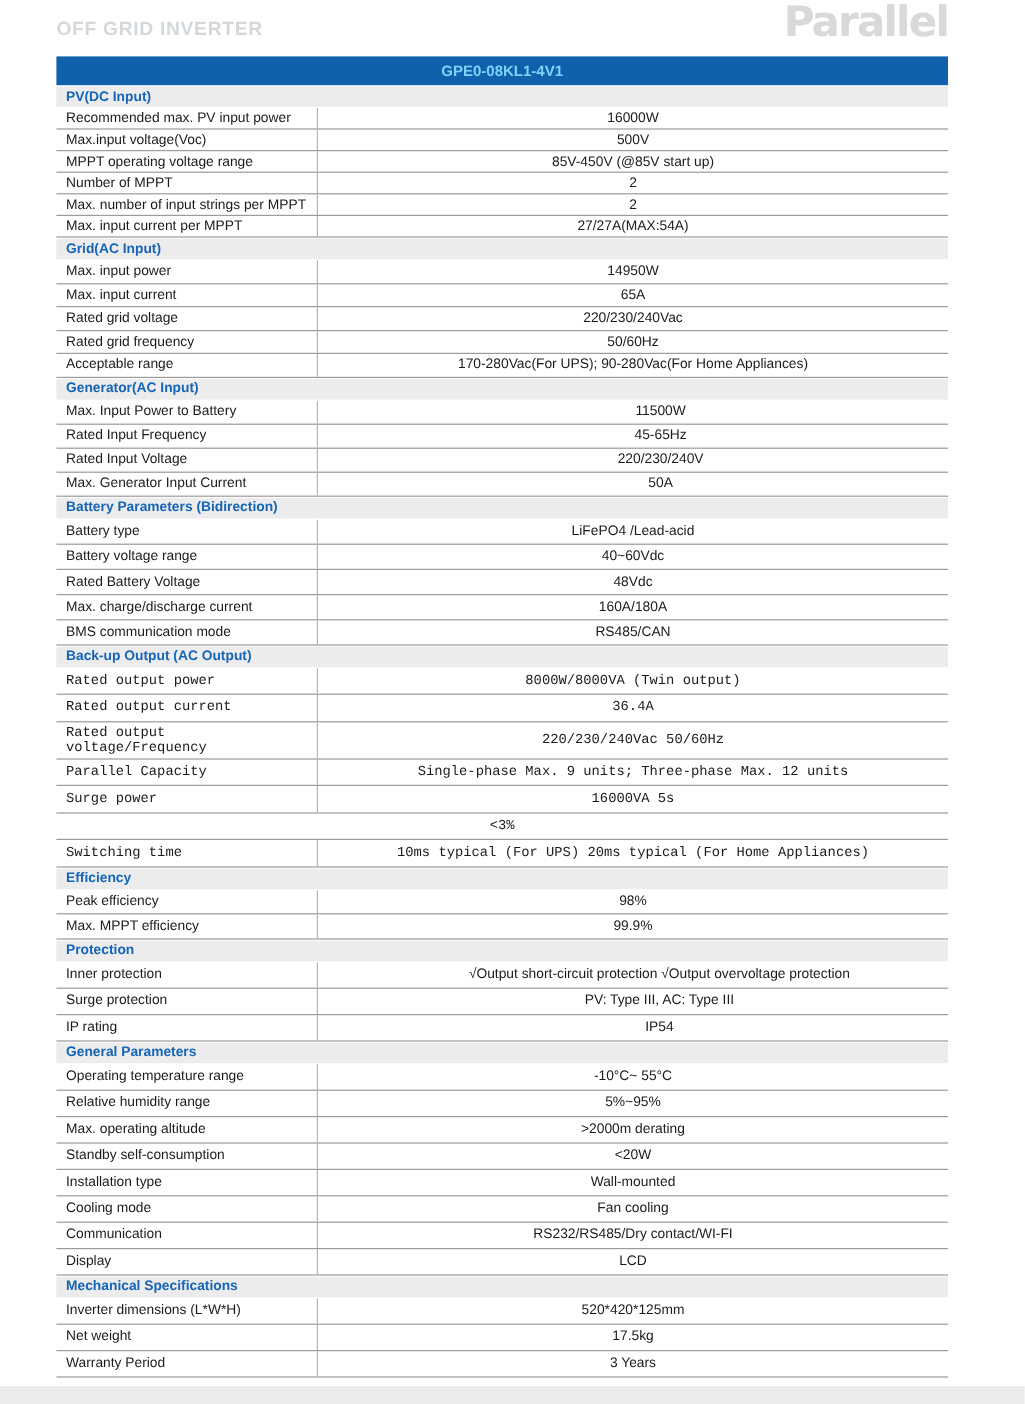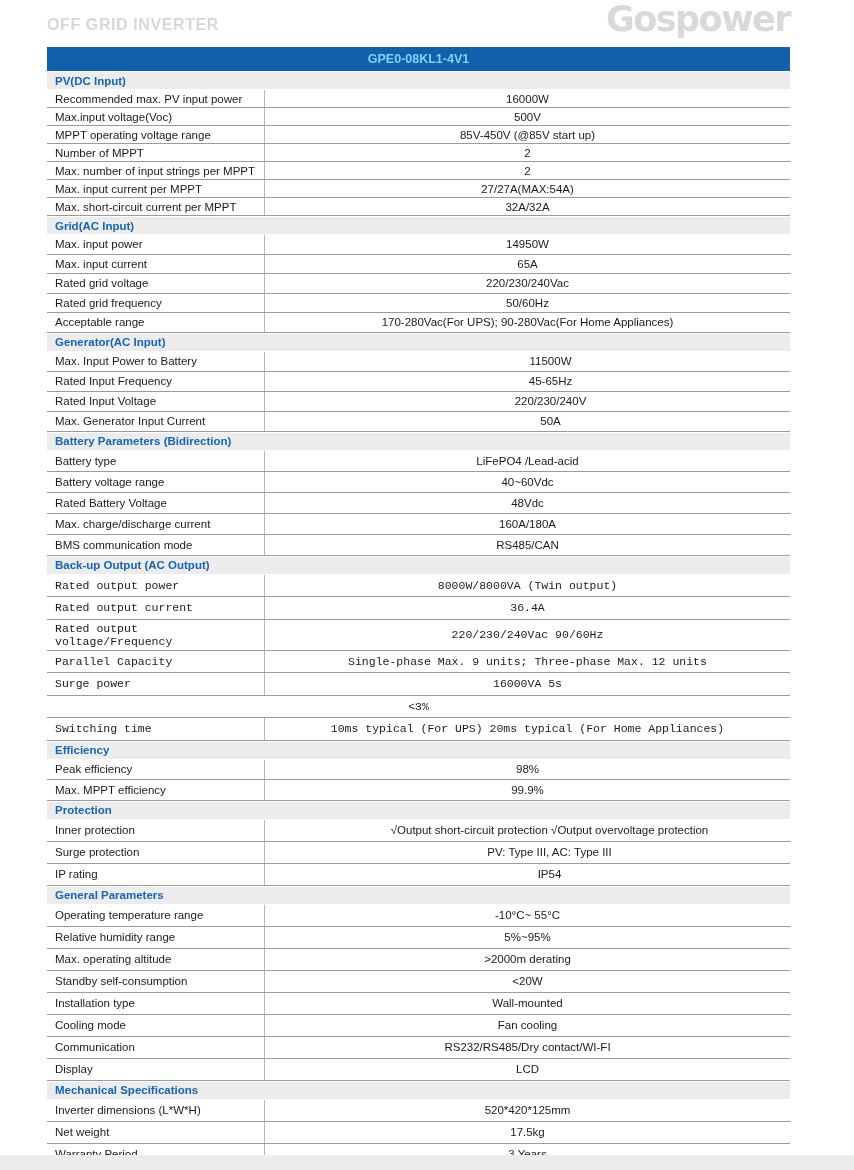--- a/index.html
+++ b/index.html
@@ -61,21 +61,21 @@
   .sec-8 .data-row{min-height:22px;}
   .bottom-band{
     position:absolute;left:0;right:0;bottom:0;height:15px;background:var(--section-bg);
   }
 </style>
 </head>
 <body>
 
 <div class="page-header">
   <div class="doc-title">OFF GRID INVERTER</div>
-  <div class="brand-logo">Gospower</div>
+  <div class="brand-logo">Parallel</div>
 </div>
 
 <div class="spec-table">
   <div class="model-bar">GPE0-08KL1-4V1</div>
   <div id="sections-root">
       <div class="section-row">PV(DC Input)</div>
       <div class="sec-rows sec-0">
         <div class="data-row">
           <div class="cell-label">Recommended max. PV input power</div>
           <div class="cell-value">16000W</div>
@@ -93,24 +93,20 @@
           <div class="cell-value">2</div>
         </div>
         <div class="data-row">
           <div class="cell-label">Max. number of input strings per MPPT</div>
           <div class="cell-value">2</div>
         </div>
         <div class="data-row">
           <div class="cell-label">Max. input current per MPPT</div>
           <div class="cell-value">27/27A(MAX:54A)</div>
         </div>
-        <div class="data-row">
-          <div class="cell-label">Max. short-circuit current per MPPT</div>
-          <div class="cell-value">32A/32A</div>
-        </div>
       </div>
       <div class="section-row">Grid(AC Input)</div>
       <div class="sec-rows sec-1">
         <div class="data-row">
           <div class="cell-label">Max. input power</div>
           <div class="cell-value">14950W</div>
         </div>
         <div class="data-row">
           <div class="cell-label">Max. input current</div>
           <div class="cell-value">65A</div>
@@ -175,21 +171,21 @@
         <div class="data-row">
           <div class="cell-label">Rated output power</div>
           <div class="cell-value">8000W/8000VA (Twin output)</div>
         </div>
         <div class="data-row">
           <div class="cell-label">Rated output current</div>
           <div class="cell-value">36.4A</div>
         </div>
         <div class="data-row">
           <div class="cell-label">Rated output voltage/Frequency</div>
-          <div class="cell-value">220/230/240Vac 90/60Hz</div>
+          <div class="cell-value">220/230/240Vac 50/60Hz</div>
         </div>
         <div class="data-row">
           <div class="cell-label">Parallel Capacity</div>
           <div class="cell-value">Single-phase Max. 9 units;  Three-phase Max. 12 units</div>
         </div>
         <div class="data-row">
           <div class="cell-label">Surge power</div>
           <div class="cell-value">16000VA 5s</div>
         </div>
         <div class="data-row">

